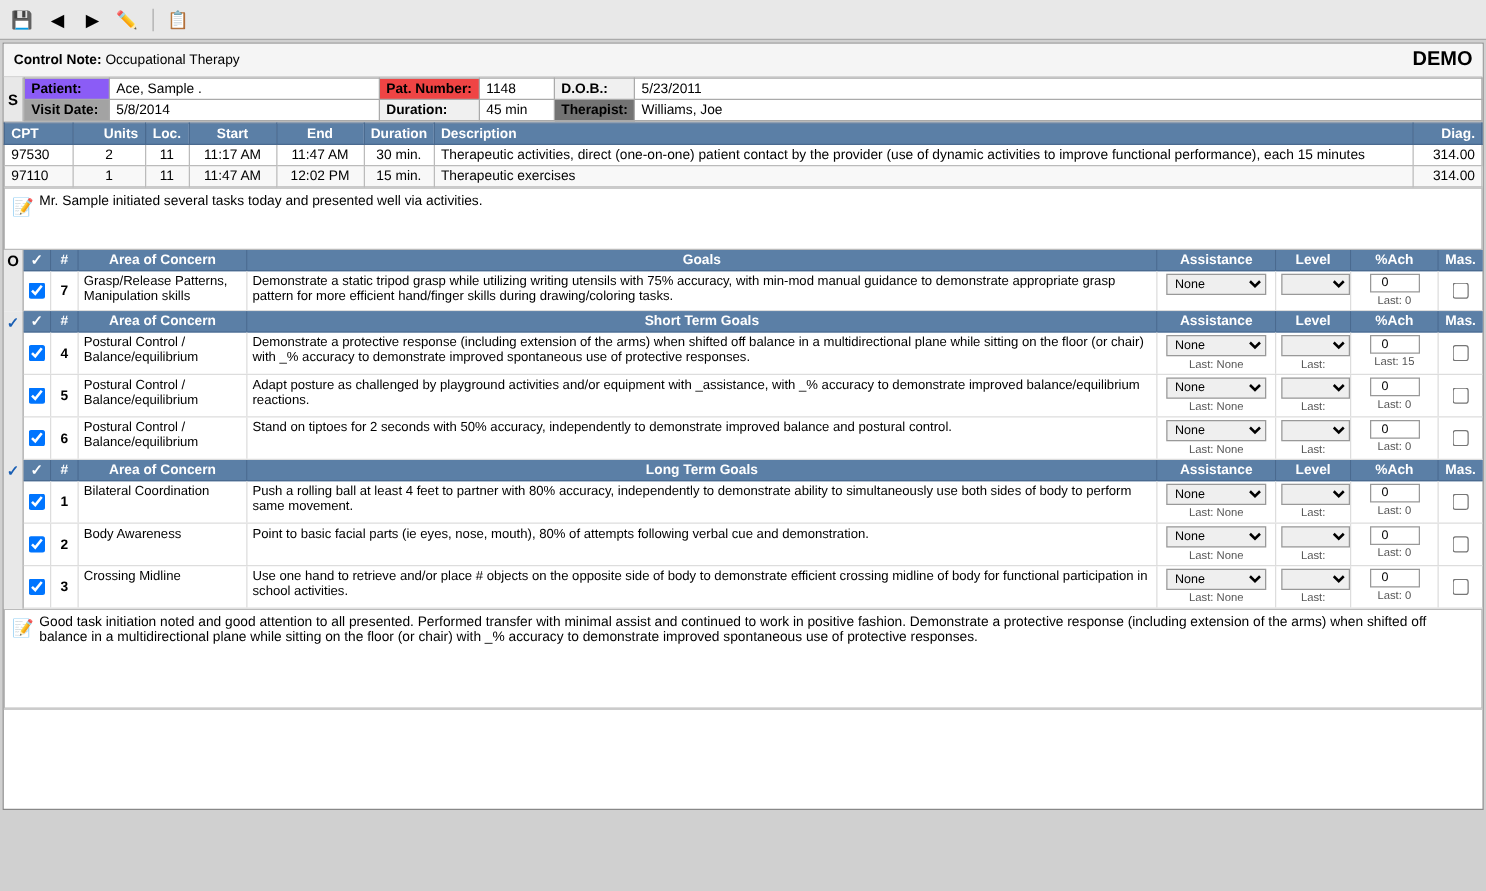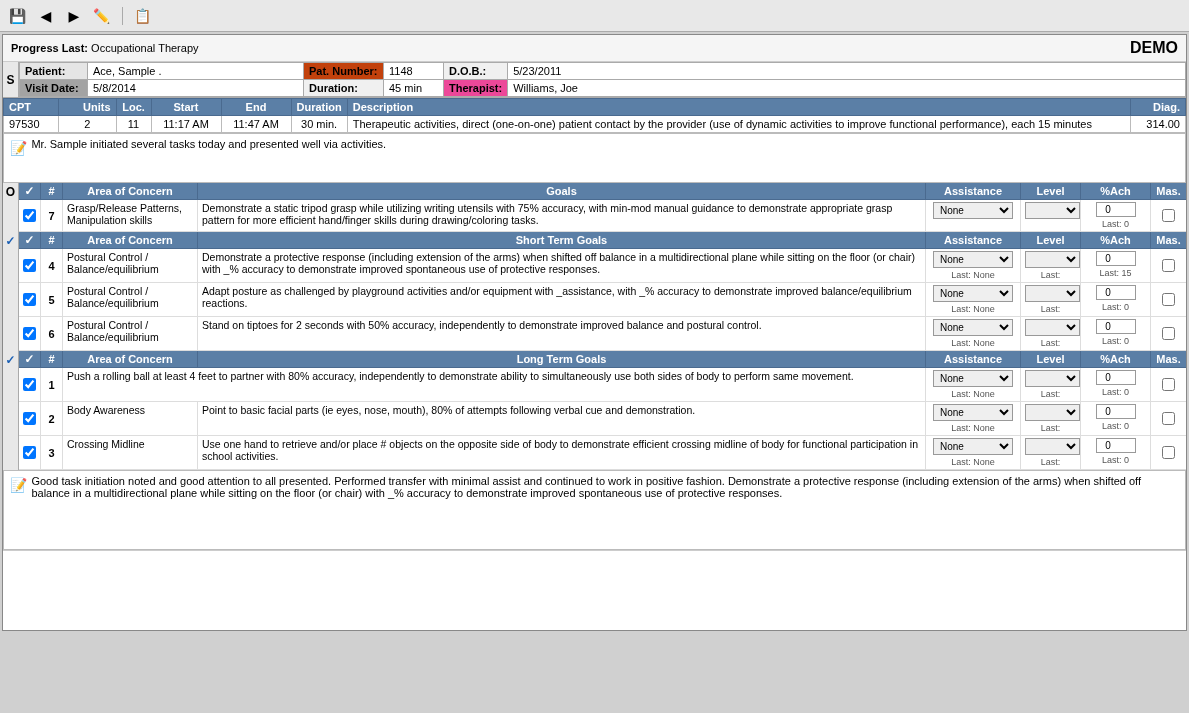--- a/index.html
+++ b/index.html
@@ -173,44 +173,44 @@
   <div class="toolbar-icon">▶</div>
   <div class="toolbar-icon">✏️</div>
   <div class="toolbar-sep"></div>
   <div class="toolbar-icon">📋</div>
 </div>
 
 <div class="main-container">
 
   <div class="progress-header">
     <div>
-      <strong>Progress Last:</strong>
+      <strong>Control Note:</strong>
       <span>Occupational Therapy</span>
     </div>
     <div style="font-size:16px;font-weight:bold;">DEMO</div>
   </div>
 
   <div style="display:flex; border-bottom:1px solid #aaa;">
     <div style="width:16px;min-width:16px;background:#e8e8e8;border-right:1px solid #aaa;display:flex;align-items:center;justify-content:center;font-weight:bold;font-size:12px;">S</div>
     <table class="info-outer">
       <tbody>
           <tr>
-        <td style="font-weight:bold;background:#e5e5e5;width:68px;">Patient:</td>
+        <td style="font-weight:bold;background:#8b5cf6;width:68px;">Patient:</td>
         <td style="width:216px;">Ace, Sample .</td>
-        <td style="font-weight:bold;background:#c2410c;width:80px;">Pat. Number:</td>
+        <td style="font-weight:bold;background:#ef4444;width:80px;">Pat. Number:</td>
         <td style="width:60px;">1148</td>
         <td style="font-weight:bold;background:#f0f0f0;width:50px;">D.O.B.:</td>
         <td>5/23/2011</td>
       </tr>
       <tr>
         <td style="font-weight:bold;background:#a3a3a3;">Visit Date:</td>
         <td>5/8/2014</td>
         <td style="font-weight:bold;background:#f0f0f0;">Duration:</td>
         <td>45 min</td>
-        <td style="font-weight:bold;background:#ec4899;">Therapist:</td>
+        <td style="font-weight:bold;background:#737373;">Therapist:</td>
         <td>Williams, Joe</td>
       </tr>
     </tbody>
       </table>
   </div>
 
   <table class="cpt-table">
     <thead>
       <tr>
         <th style="width:55px;">CPT</th>
@@ -227,20 +227,30 @@
     <tr>
           <td>97530</td>
           <td style="text-align: center;">2</td>
           <td style="text-align: center;">11</td>
           <td style="text-align: center;">11:17 AM</td>
           <td style="text-align: center;">11:47 AM</td>
           <td style="text-align: center;">30 min.</td>
           <td style="max-width: 500px;">Therapeutic activities, direct (one-on-one) patient contact by the provider (use of dynamic activities to improve functional performance), each 15 minutes</td>
           <td style="text-align: right;">314.00</td>
         </tr>
+        <tr>
+          <td>97110</td>
+          <td style="text-align: center;">1</td>
+          <td style="text-align: center;">11</td>
+          <td style="text-align: center;">11:47 AM</td>
+          <td style="text-align: center;">12:02 PM</td>
+          <td style="text-align: center;">15 min.</td>
+          <td style="max-width: 500px;">Therapeutic exercises</td>
+          <td style="text-align: right;">314.00</td>
+        </tr>
       </tbody>
   </table>
 
   <div class="note-area">
     <span class="note-icon">📝</span>
     <span>Mr. Sample initiated several tasks today and presented well via activities.</span>
   </div>
 
   <div>
 
@@ -442,20 +452,21 @@
             <span>Mas.</span>
           </div>
         </div>
 
         <div id="lt-rows-container">
             <div class="row-wrap" style="align-items: stretch;">
       <div class="row-check">
         <input type="checkbox" checked="" style="">
       </div>
       <div class="row-num">1</div>
+      <div class="row-area">Bilateral Coordination</div>
       <div class="row-goal">Push a rolling ball at least 4 feet to partner with 80% accuracy, independently to demonstrate ability to simultaneously use both sides of body to perform same movement.</div>
       <div class="row-assist">
         <select class="select-mini"><option>None</option></select><br>
         <span class="last-val">Last: None</span>
       </div>
       <div class="row-level">
         <select class="select-mini" style="width:55px;"><option></option></select><br>
         <span class="last-val">Last:</span>
       </div>
       <div class="row-pct">

